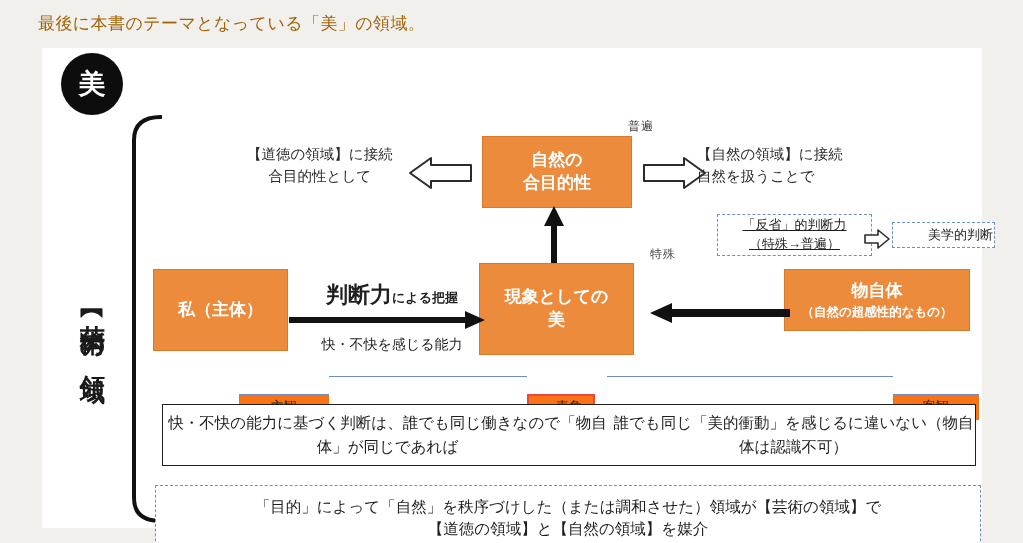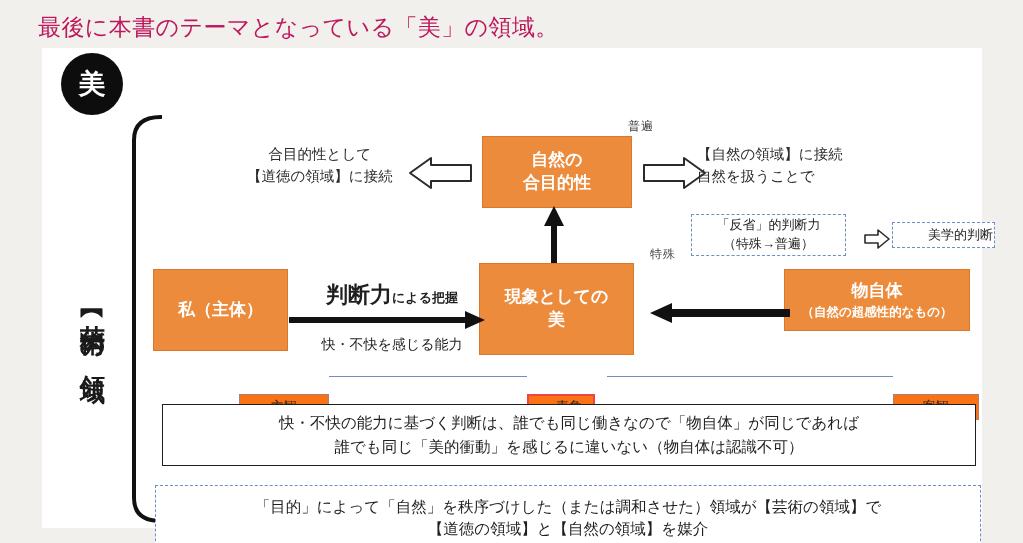--- a/index.html
+++ b/index.html
@@ -13,22 +13,22 @@
     font-family: "Liberation Sans", "DejaVu Sans", sans-serif;
     overflow: hidden;
     position: relative;
   }
 
   
   #caption {
     position: absolute;
     left: 38px;
     top: 12px;
-    font-size: 23px;
-    color: #be185d;
+    font-size: 17px;
+    color: #a16207;
     letter-spacing: 0.4px;
     white-space: nowrap;
   }
 
   
   #figure-card {
     position: absolute;
     left: 42px;
     top: 48px;
     width: 940px;
@@ -171,21 +171,21 @@
     color: #1f1f1f;
     display: flex;
     flex-direction: column;
     align-items: center;
     justify-content: center;
     text-align: center;
     box-sizing: border-box;
     line-height: 1.45;
   }
   #box-reflective {
-    left: 649px; top: 166px; width: 155px; height: 42px; font-size: 13px;
+    left: 675px; top: 166px; width: 155px; height: 42px; font-size: 13px; text-decoration: underline;
   }
   #box-aesthetic {
     left: 850px; top: 174px; width: 103px; height: 26px; font-size: 13px; padding-left: 34px;
   }
   #box-mediation {
     left: 113px; top: 437px; width: 826px; height: 66px; font-size: 15.5px;
   }
 
   
   .strip-box {
@@ -217,21 +217,20 @@
   
   #box-conclusion {
     position: absolute;
     left: 120px; top: 356px; width: 814px; height: 62px;
     border: 1.5px solid #1f1f1f;
     background: #ffffff;
     color: #1f1f1f;
     font-size: 15.5px;
     line-height: 1.55;
     display: flex;
-    flex-direction: column;
     align-items: center;
     justify-content: center;
     text-align: center;
     box-sizing: border-box;
   }
 </style>
 </head>
 <body>
 
 <div id="caption">最後に本書のテーマとなっている「美」の領域。</div>
@@ -248,22 +247,22 @@
 
   <div class="scale-label" id="label-universal">普遍</div>
   <div class="scale-label" id="label-particular">特殊</div>
 
   <div class="node-orange" id="node-purposiveness">
     <span>自然の</span>
     <span>合目的性</span>
   </div>
 
   <div class="side-note" id="note-left">
+    <div>【道徳の領域】に接続</div>
     <div>合目的性として</div>
-    <div>【道徳の領域】に接続</div>
   </div>
 
   <svg class="hollow-arrow" id="arrow-hollow-left" width="66" height="34" viewBox="0 0 66 34">
     <path d="M64 9 L24 9 L24 2 L3 17 L24 32 L24 25 L64 25 Z" fill="#ffffff" stroke="#2b2b2b" stroke-width="2" stroke-linejoin="round"></path>
   </svg>
 
   <svg class="hollow-arrow" id="arrow-hollow-right" width="66" height="34" viewBox="0 0 66 34">
     <path d="M2 9 L42 9 L42 2 L63 17 L42 32 L42 25 L2 25 Z" fill="#ffffff" stroke="#2b2b2b" stroke-width="2" stroke-linejoin="round"></path>
   </svg>
 

